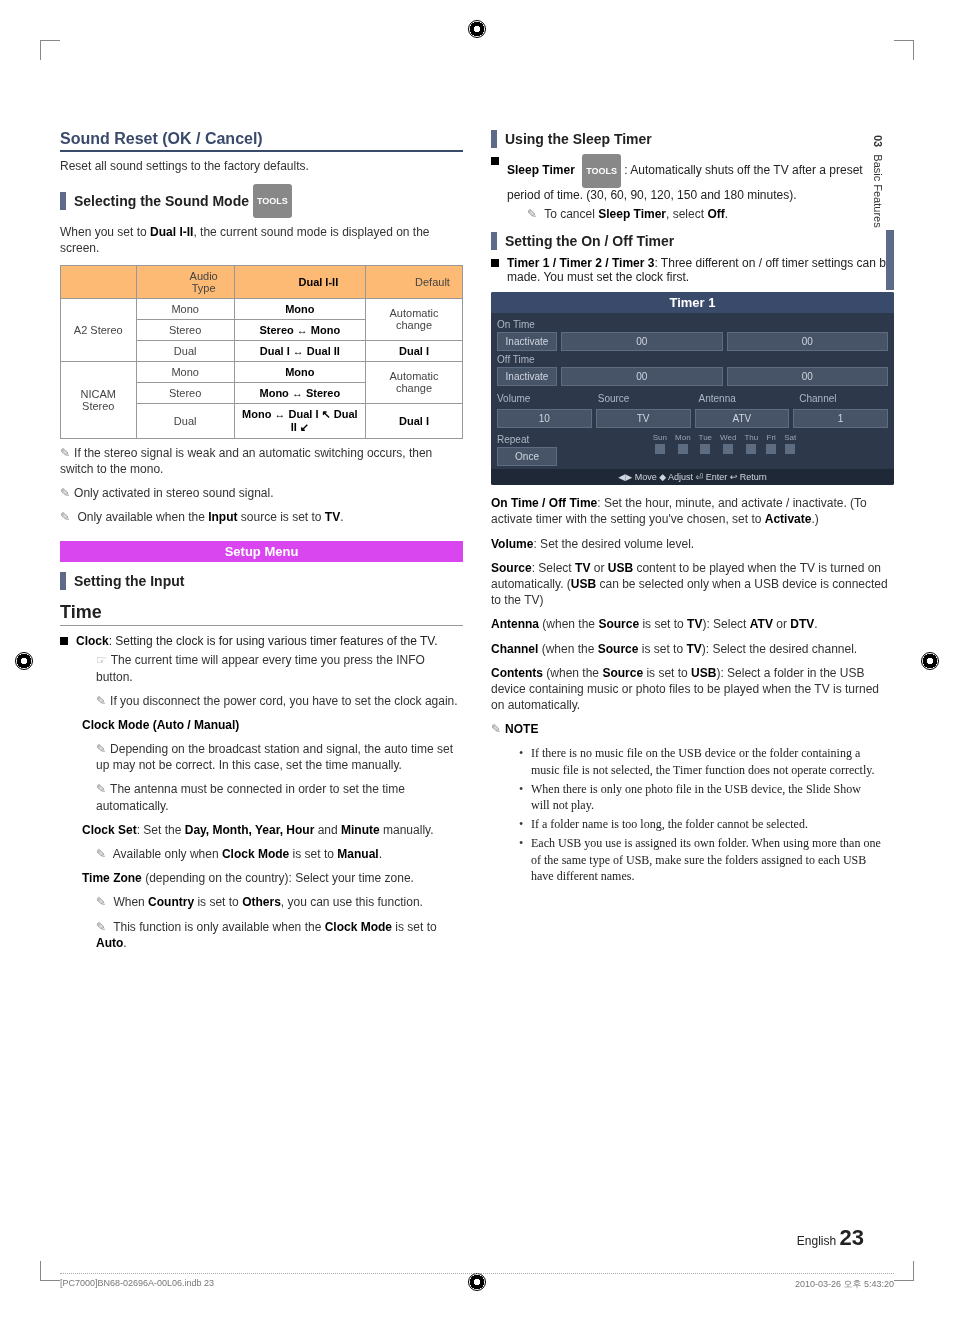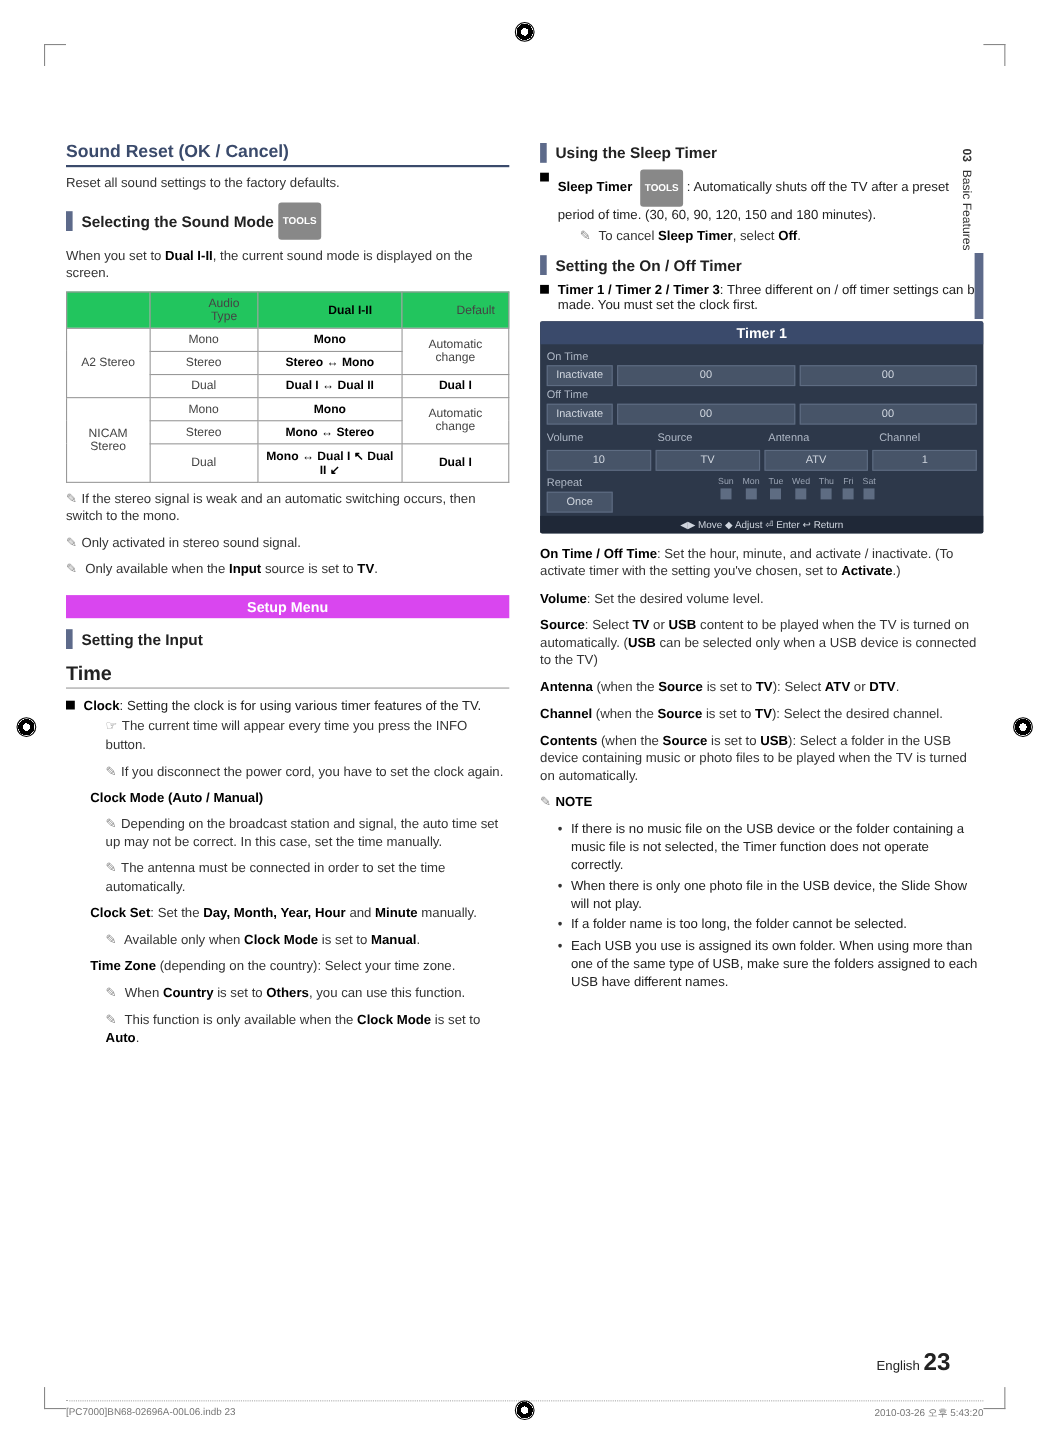--- a/index.html
+++ b/index.html
@@ -59,21 +59,21 @@
   .tools-badge {
     display:inline-block; background:#888; color:#fff; font-size:9px;
     padding:12px 4px; border-radius:3px; margin-left:4px; font-weight:bold;
   }
   table.mode {
     width:100%; border-collapse:collapse; font-size:11px; margin:6px 0;
   }
   table.mode th, table.mode td {
     border:1px solid #999; padding:4px 6px; text-align:center; color:#444;
   }
-  table.mode th { background:#22c55e; font-weight:normal;padding-left:43px;}
+  table.mode th { background:#fdba74; font-weight:normal;padding-left:43px;}
   .note-icon::before { content:"✎"; color:#888; margin-right:4px;}
   .hand-icon::before { content:"☞"; color:#888; margin-right:4px;}
   .blk { display:flex; margin:4px 0;}
   .blk .sq { width:8px; height:8px; background:#000; margin:3px 8px 0 0; flex-shrink:0;}
   .indent { padding-left:22px;}
   .indent2 { padding-left:36px;}
   .setup-bar {
     background:#d946ef; color:#fff; text-align:center; font-weight:bold;
     padding:3px 0; margin:16px 0 10px 0; font-size:13px;
   }
@@ -92,21 +92,21 @@
     background:#475468; flex:1; text-align:center; padding:3px 0;
     border:1px solid #5e6c82; font-size:10px;
   }
   .pill.sm { flex:0 0 60px;}
   .days-row { display:flex; gap:8px; justify-content:center; padding:2px 0 6px 0; font-size:8px; color:#99a3b3;}
   .days-row .day { text-align:center;}
   .days-row .chk { width:10px; height:10px; background:#5e6c82; margin:2px auto 0;}
   .timer-footer { background:#1f2837; text-align:center; padding:3px 0; font-size:9px;}
 
   ul.bullet { list-style:none; padding:0 0 0 28px; margin:4px 0;}
-  ul.bullet li { position:relative; margin:3px 0; line-height:1.35;}
+  ul.bullet li { position:relative; margin:3px 12px; line-height:1.35;font-family:Liberation Serif, serif;}
   ul.bullet li::before { content:"•"; position:absolute; left:-12px; color:#333;}
 
   .footer {
     position:absolute; bottom:70px; left:0; right:0;
     display:flex; justify-content:space-between; align-items:center;
     padding:0 90px;
   }
   .footer .pg { font-size:22px; font-weight:bold;}
   .footer-meta {
     position:absolute; bottom:30px; left:60px; right:60px;

